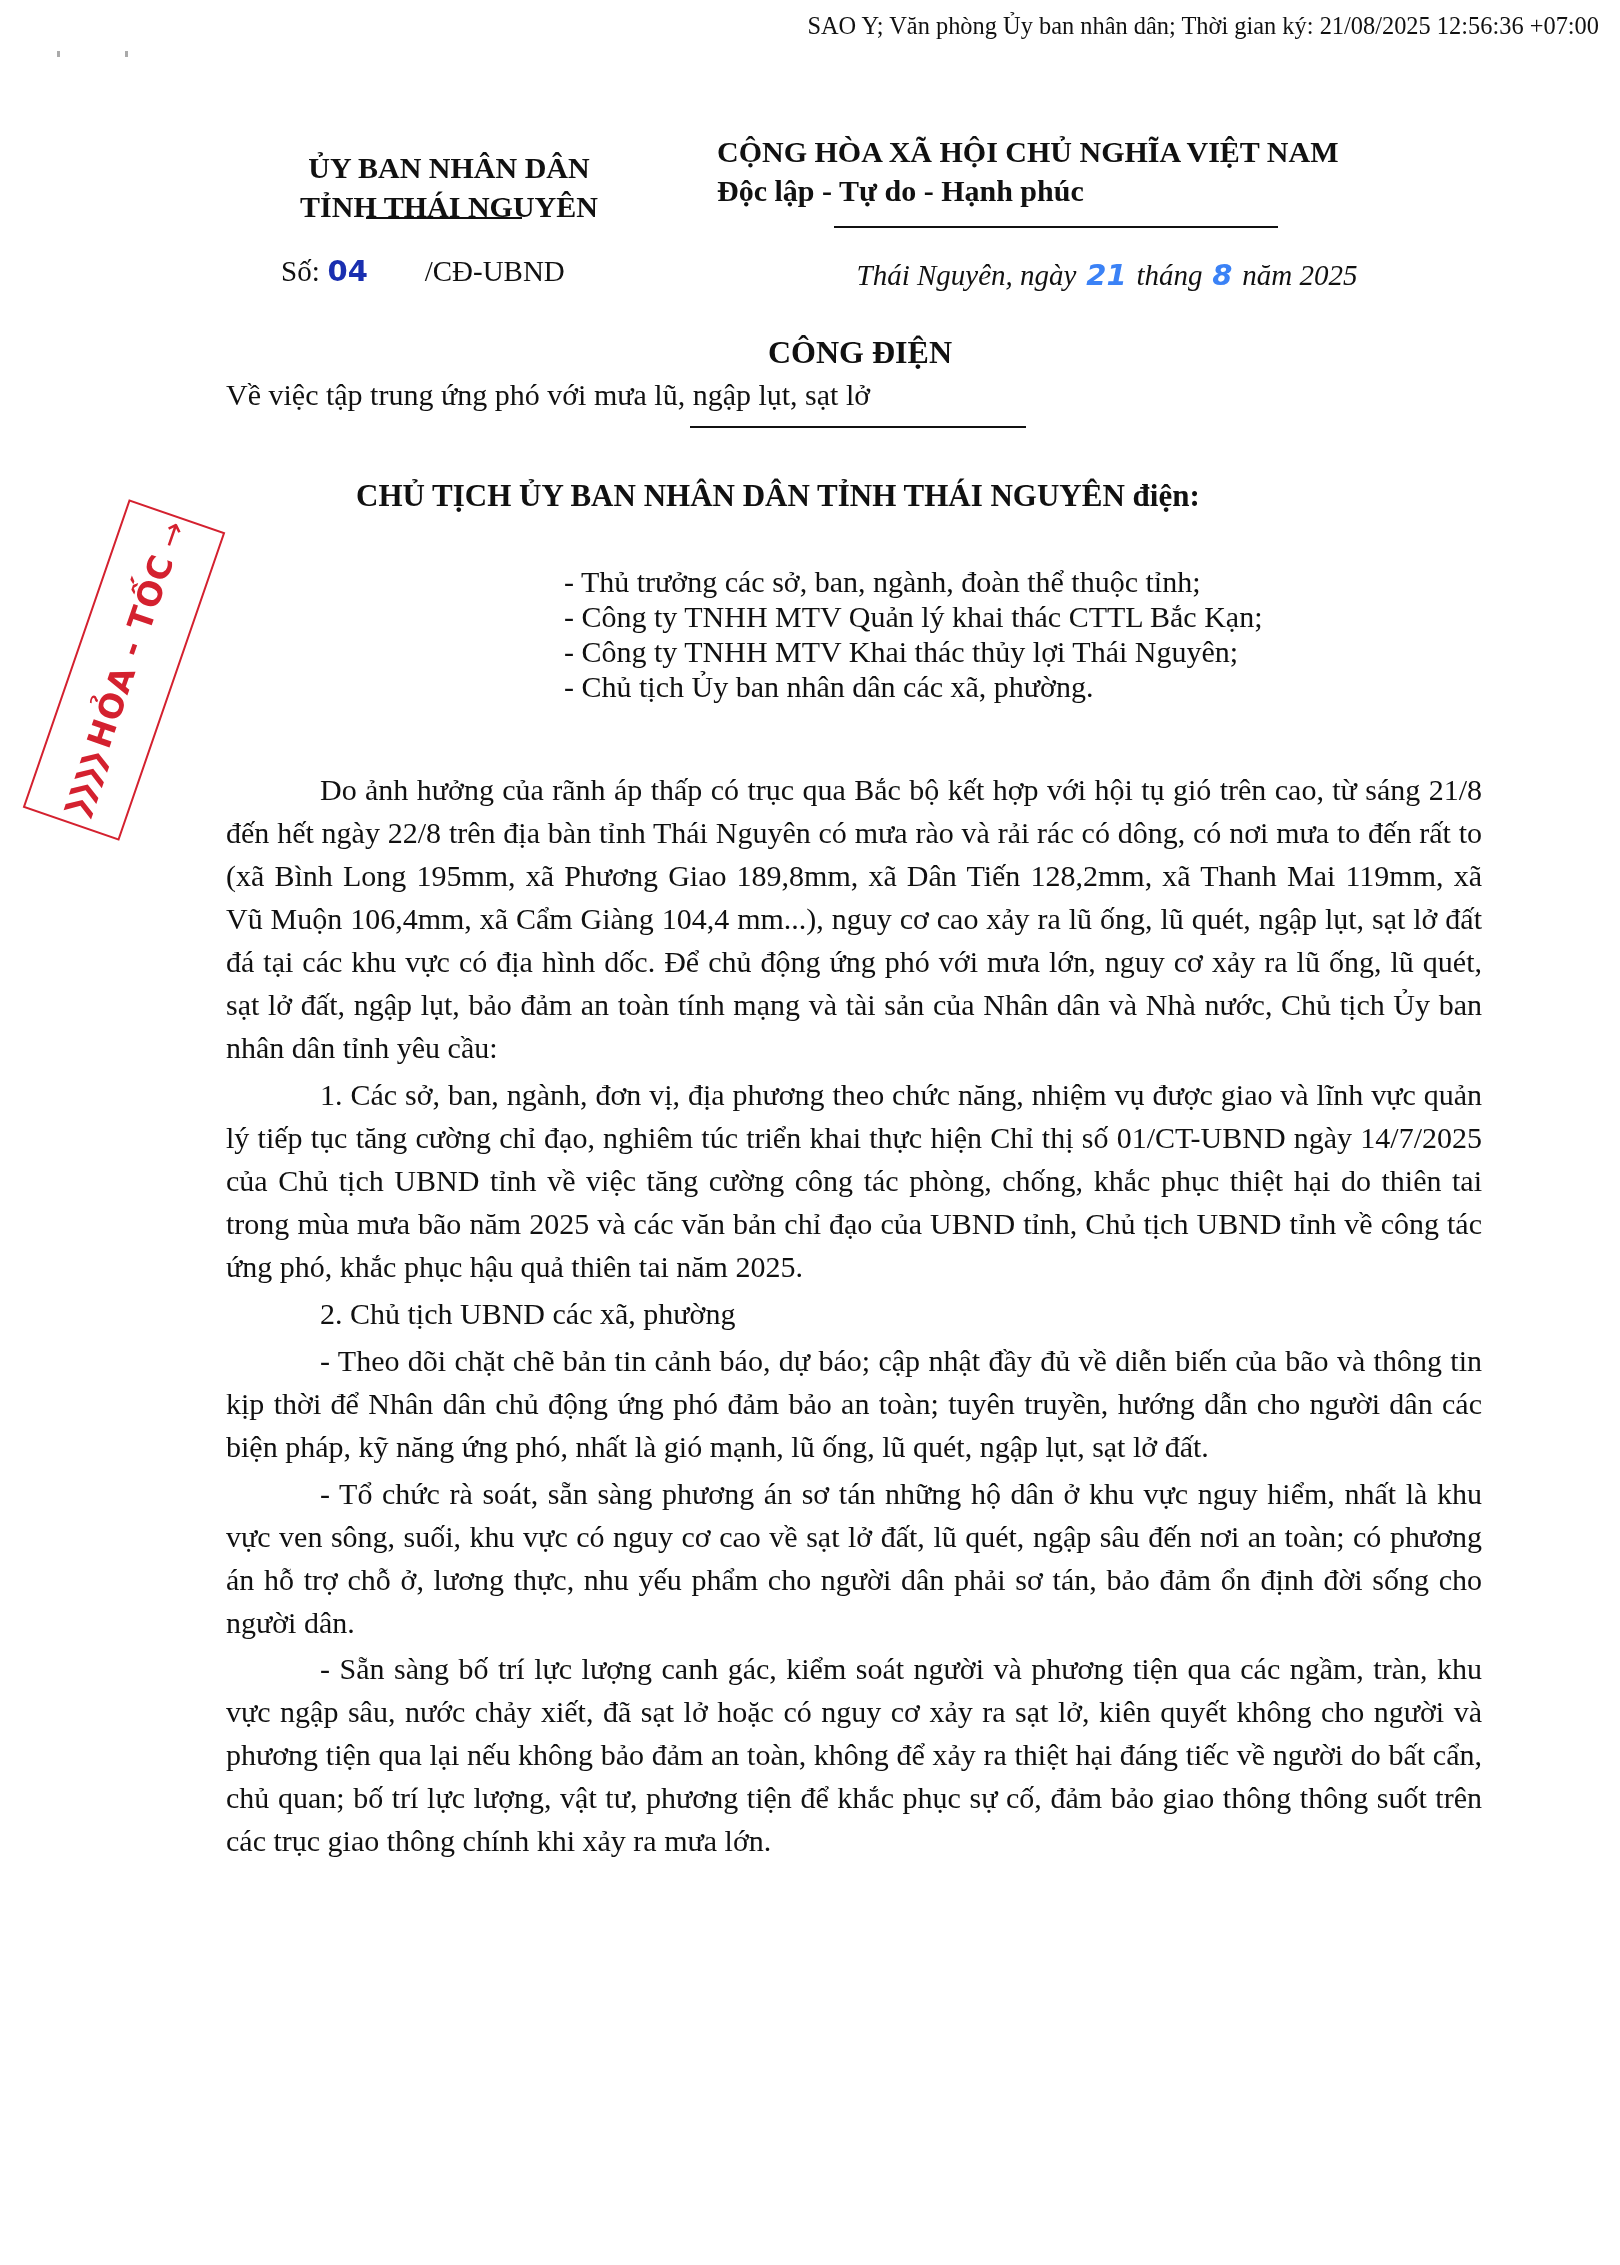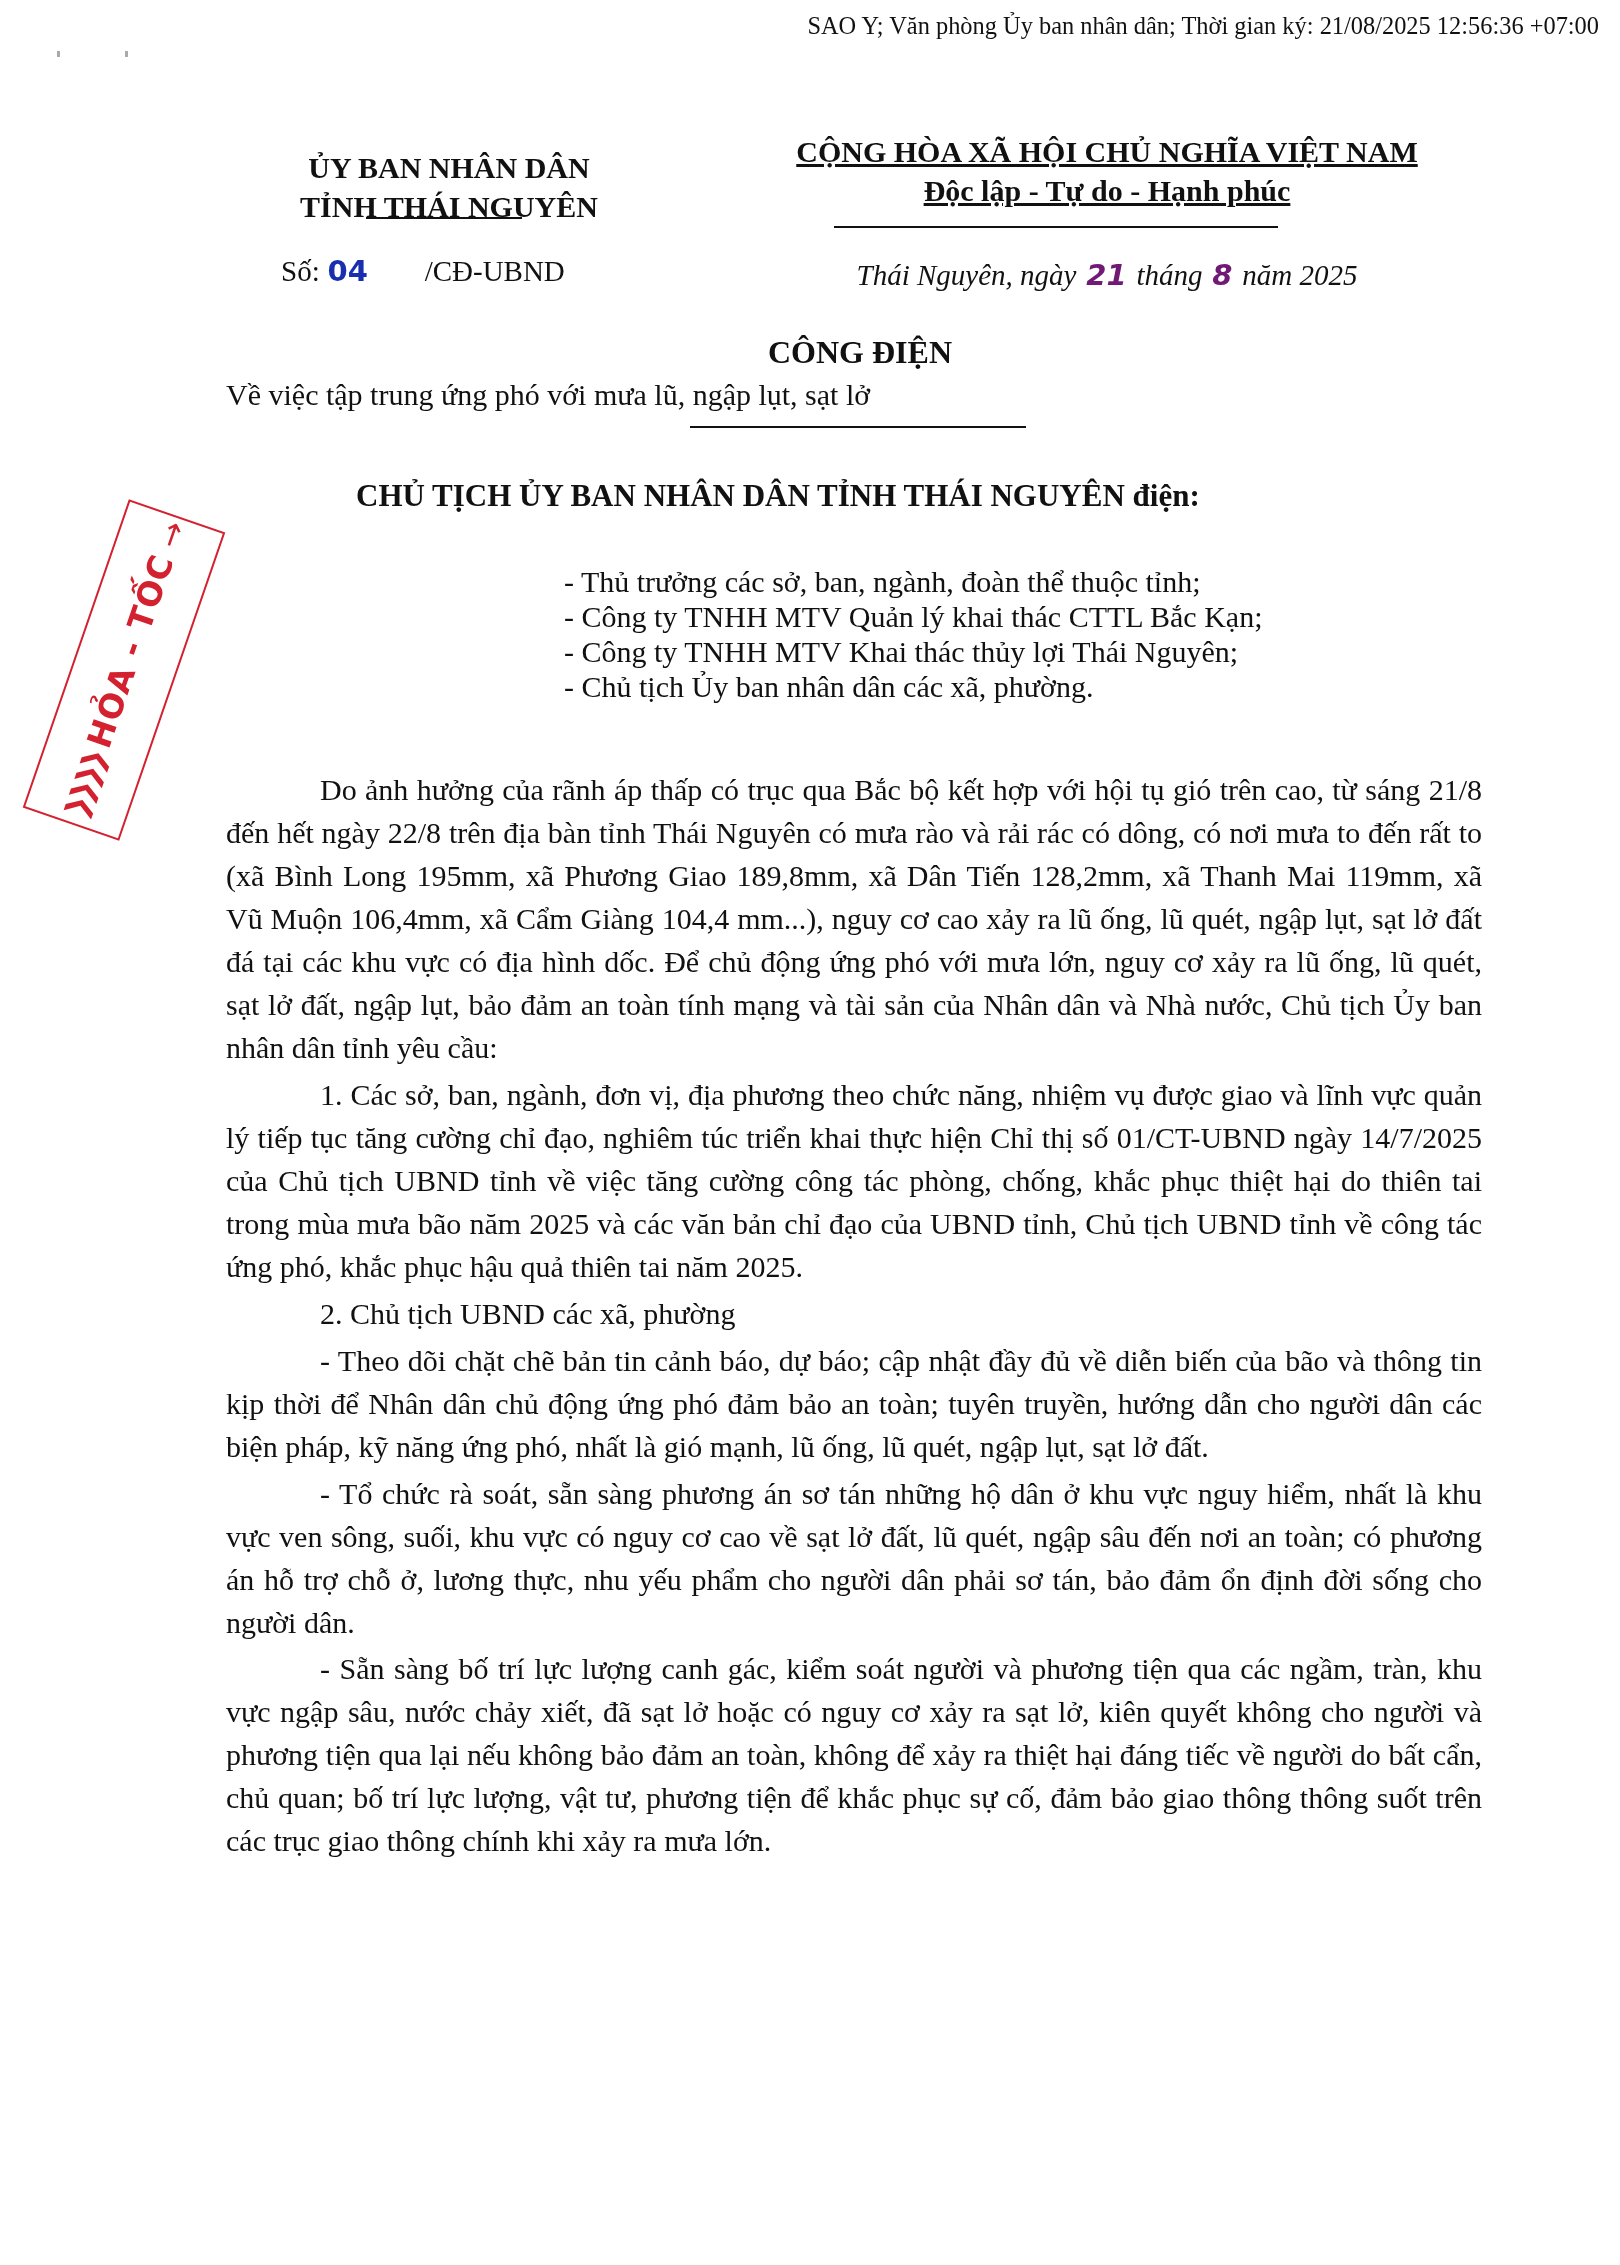--- a/index.html
+++ b/index.html
@@ -8,29 +8,29 @@
     font-family: "Liberation Serif", "DejaVu Serif", serif; color: #111;
   }
   .abs { position: absolute; }
   .sig-header {
     left: 707px; top: 11.7px; width: 892px; font-size: 24.4px; text-align: right; white-space: nowrap;
   }
   .speck { width: 2.9px; height: 5.9px; background: #555; opacity: 0.5; }
 
   .left-head { left: 244px; top: 148px; width: 410px; text-align: center; font-weight: bold; font-size: 30px; line-height: 39px; }
   .left-rule { left: 366px; top: 217px; width: 156px; height: 2px; background: #111; }
-  .right-head { left: 717px; top: 132px; width: 780px; text-align: center; font-weight: bold; font-size: 30px; line-height: 39px; text-decoration: underline; }
+  .right-head { left: 717px; top: 132px; width: 780px; text-align: left; font-weight: bold; font-size: 30px; line-height: 39px; }
   .right-rule { left: 834px; top: 226px; width: 444px; height: 2px; background: #111; }
 
   .so-line { left: 281px; top: 254px; font-size: 29px; white-space: nowrap; }
   .so-line .hand { color: #1a2fb0; font-weight: bold; font-family: "DejaVu Sans", sans-serif; font-size: 29px; margin: 0 7.8px 0 7.8px; }
   .so-line .suffix { margin-left: 49px; }
 
   .date-line { left: 717px; top: 258px; width: 780px; text-align: center; font-size: 29px; font-style: italic; white-space: nowrap; }
-  .date-line .hand { color: #701a75; font-weight: bold; font-family: "DejaVu Sans", sans-serif; margin: 0 9.8px; }
+  .date-line .hand { color: #3b82f6; font-weight: bold; font-family: "DejaVu Sans", sans-serif; margin: 0 9.8px; }
 
   .doc-type { left: 226px; top: 334px; width: 1268px; text-align: center; font-weight: bold; font-size: 32px; }
   .subject { left: 226px; top: 378px; width: 1268px; text-align: left; font-weight: normal; font-size: 30px; }
   .subject-rule { left: 690px; top: 426px; width: 336px; height: 2px; background: #111; }
 
   .addressee { left: 356px; top: 478px; font-weight: bold; font-size: 31px; white-space: nowrap; }
 
   .recipients { left: 564px; top: 564px; font-size: 30px; line-height: 35px; }
   .recipients div { white-space: nowrap; }
 

